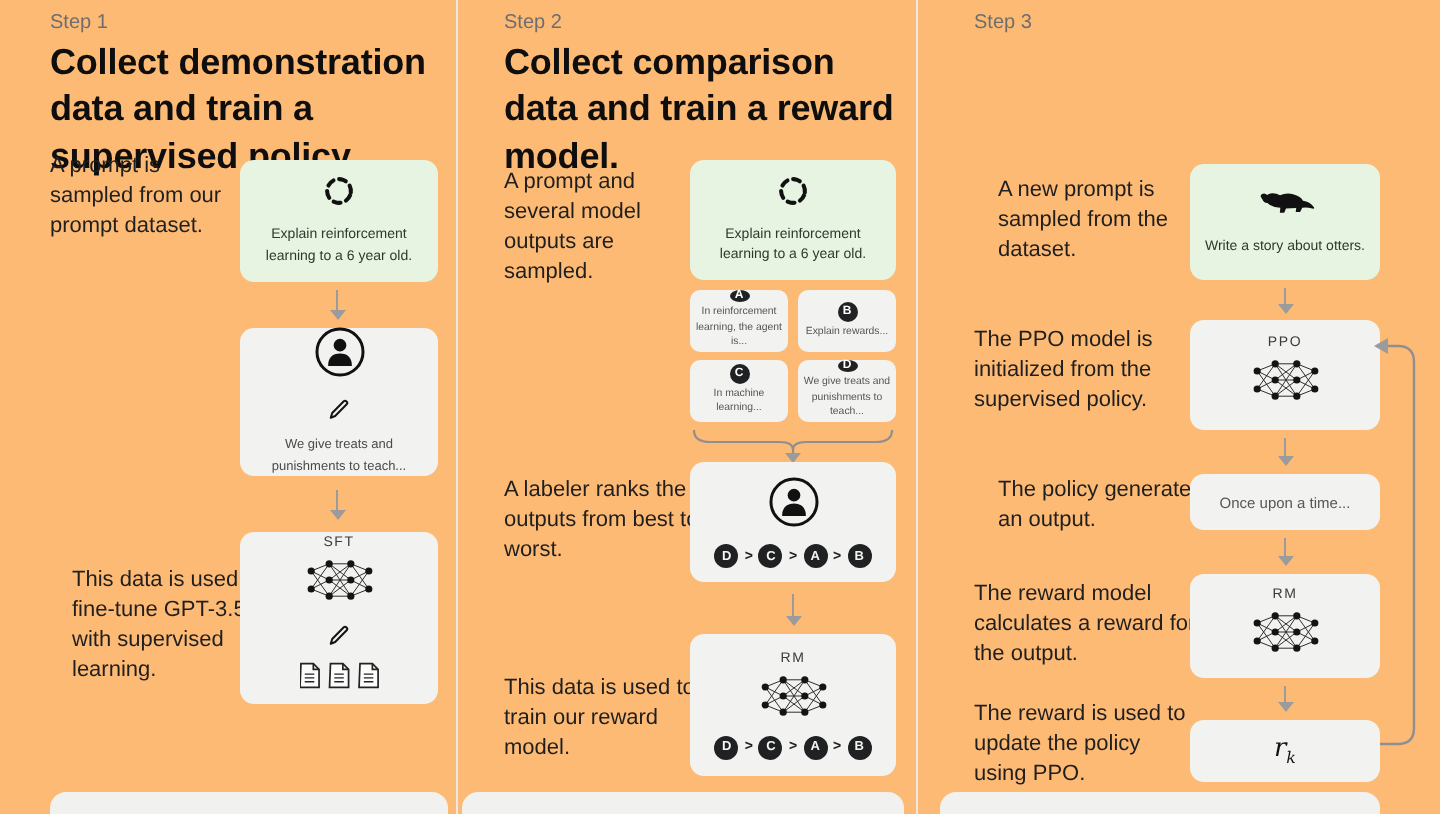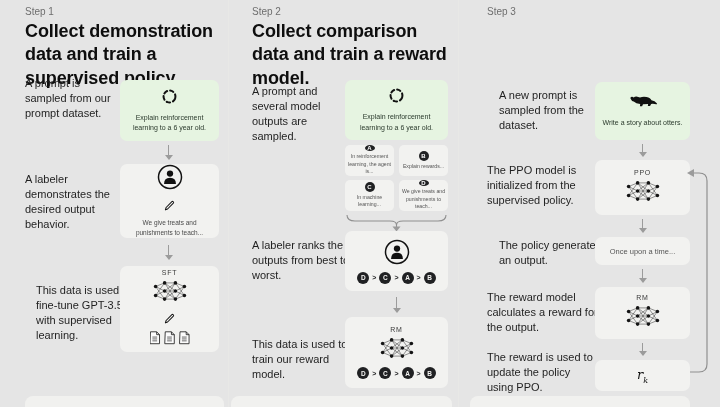--- a/index.html
+++ b/index.html
@@ -1,17 +1,17 @@
 <!DOCTYPE html>
 <html><head>
 <meta charset="utf-8">
 <style>
   html,body { margin:0; padding:0; background:#fff; }
   .canvas {
-    position:relative; width:720px; height:407px; background:#e5e5e5;
+    position:relative; width:720px; height:407px; background:#fdba74;
     font-family:"Liberation Sans", sans-serif; overflow:hidden;
     -webkit-font-smoothing:antialiased;
   }
   .sep { position:absolute; top:0; bottom:0; width:1px; background:#e8e8e6; }
 
   .step-label { position:absolute; font-size:10px; color:#6e6e6e; }
   .heading { position:absolute; font-size:18px; font-weight:bold; color:#0e0e0e; line-height:1.3; letter-spacing:-0.1px; }
   .cap { position:absolute; font-size:11px; color:#1f1f1f; line-height:1.35; }
 
   .gbox { position:absolute; background:#e6f4e1; border-radius:7px;
@@ -67,21 +67,20 @@
           <circle cx="10" cy="10" r="7" fill="none" stroke="#111" stroke-width="2.4" stroke-dasharray="4.2 3.4" stroke-linecap="round" transform="rotate(20 10 10)"></circle>
         </svg></span>
     <span class="btxt">Explain reinforcement learning to a 6 year old.</span>
   </div>
 
   <div class="arrow" style="left:164px;top:145px;height:15px">
       <i class="shaft"></i>
       <i class="head"></i>
     </div>
 
-  <div class="cap" style="left:25px;top:172px;width:102px">A labeler demonstrates the desired output behavior.</div>
   <div class="xbox" style="left:120px;top:164px;width:99px;height:74px">
     <span><svg width="26" height="26" viewBox="0 0 28 28">
           <circle cx="14" cy="14" r="12.4" fill="none" stroke="#111" stroke-width="1.6"></circle>
           <circle cx="14" cy="10.3" r="3.4" fill="#111"></circle>
           <path d="M7.6 21.6 Q7.6 14.8 14 14.8 Q20.4 14.8 20.4 21.6 Z" fill="#111"></path>
         </svg></span>
     <span><svg width="11" height="11" viewBox="0 0 12 12">
           <path d="M1.5 10.8 L2.3 8.2 8.6 1.8 Q9.3 1.1 10.1 1.9 Q10.9 2.7 10.2 3.4 L3.9 9.8 Z" fill="none" stroke="#141414" stroke-width="1.1" stroke-linejoin="round"></path>
         </svg></span>
     <span class="btxt2" style="width:82px">We give treats and punishments to teach...</span>

